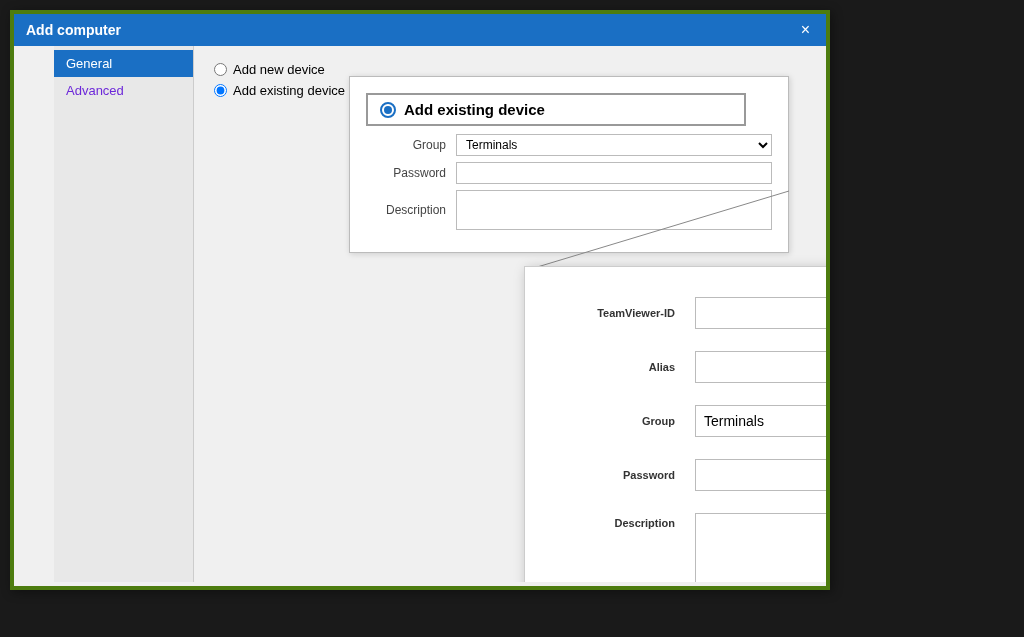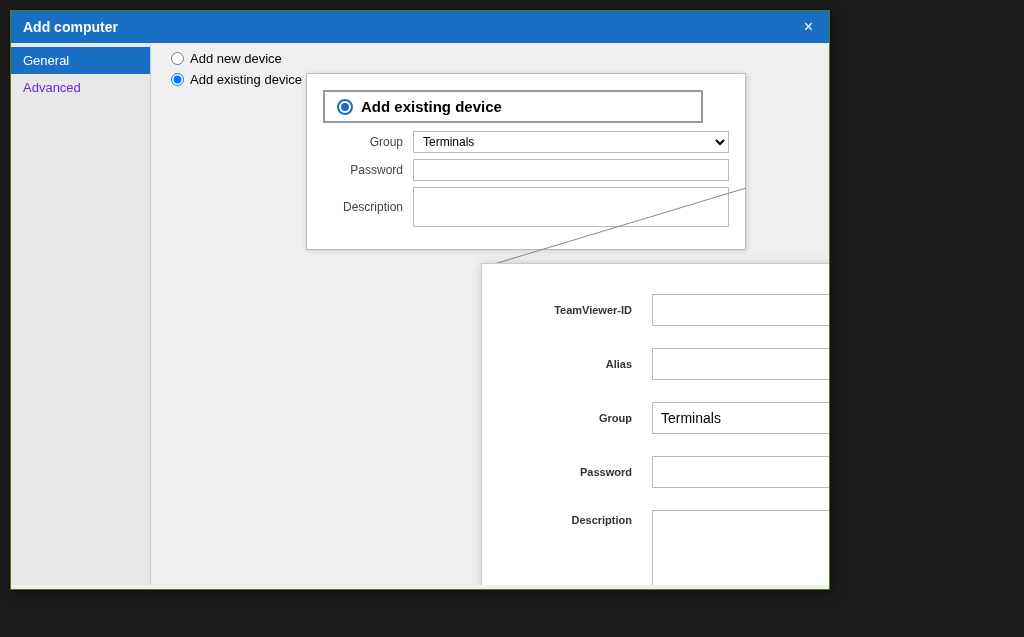--- a/index.html
+++ b/index.html
@@ -14,21 +14,21 @@
     }
 
     
     .dialog {
       position: absolute;
       top: 10px;
       left: 10px;
       width: 820px;
       height: 580px;
       background: #f0f0f0;
-      border: 1px solid #4d7c0f;
+      border: 4px solid #4d7c0f;
       box-shadow: 2px 2px 10px rgba(0,0,0,0.4);
     }
 
     .dialog-titlebar {
       background: #1a6fc4;
       color: white;
       padding: 8px 12px;
       font-size: 14px;
       font-weight: 600;
       display: flex;
@@ -50,38 +50,39 @@
       display: flex;
       height: calc(100% - 36px);
     }
 
     
     .sidebar {
       width: 140px;
       background: #e8e8e8;
       border-right: 1px solid #ccc;
       padding: 4px 0;
+      margin-left: 40px;
     }
 
     .sidebar-item {
       padding: 6px 12px;
       cursor: pointer;
       font-size: 13px;
       color: #6d28d9;
     }
 
     .sidebar-item.active {
       background: #1a6fc4;
       color: white;
     }
 
     
     .main-content {
       flex: 1;
-      padding: 8px 20px;
+      padding: 16px 20px;
       position: relative;
       overflow: hidden;
     }
 
     
     .radio-group {
       display: flex;
       flex-direction: column;
       gap: 6px;
       margin-bottom: 12px;

